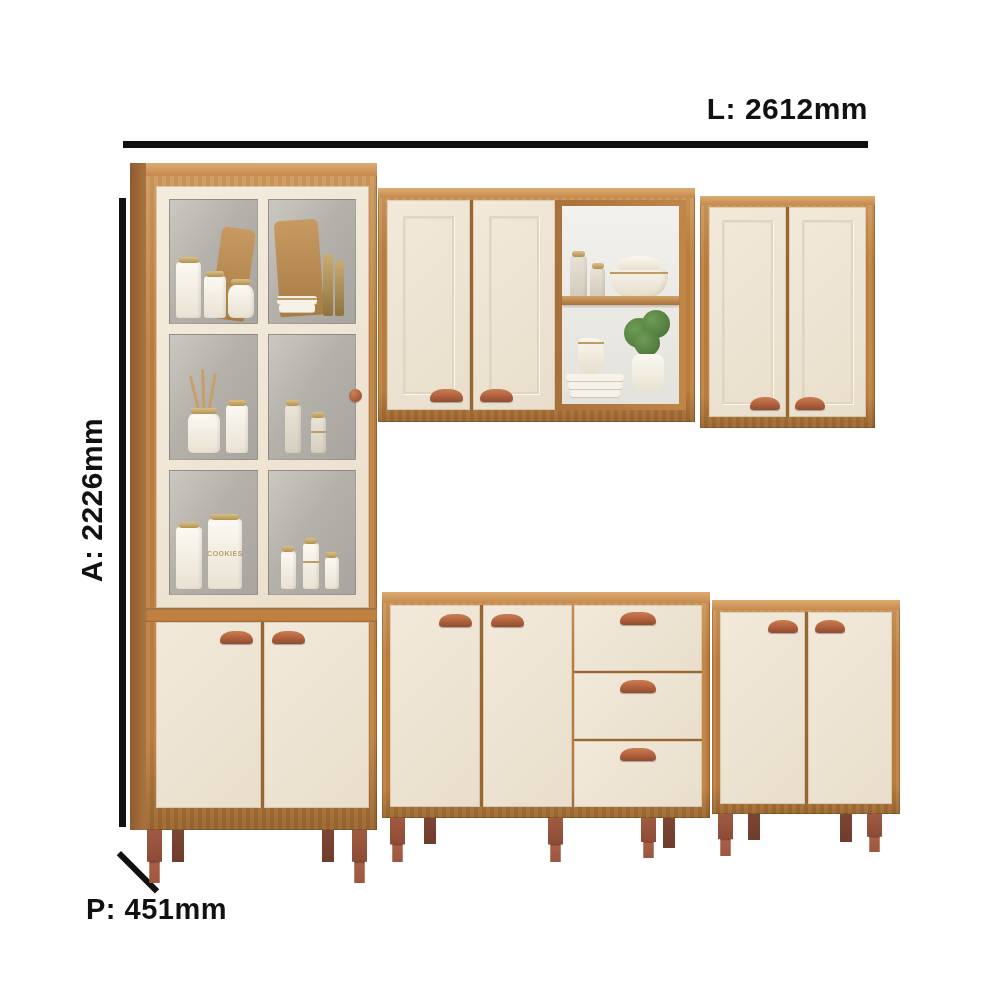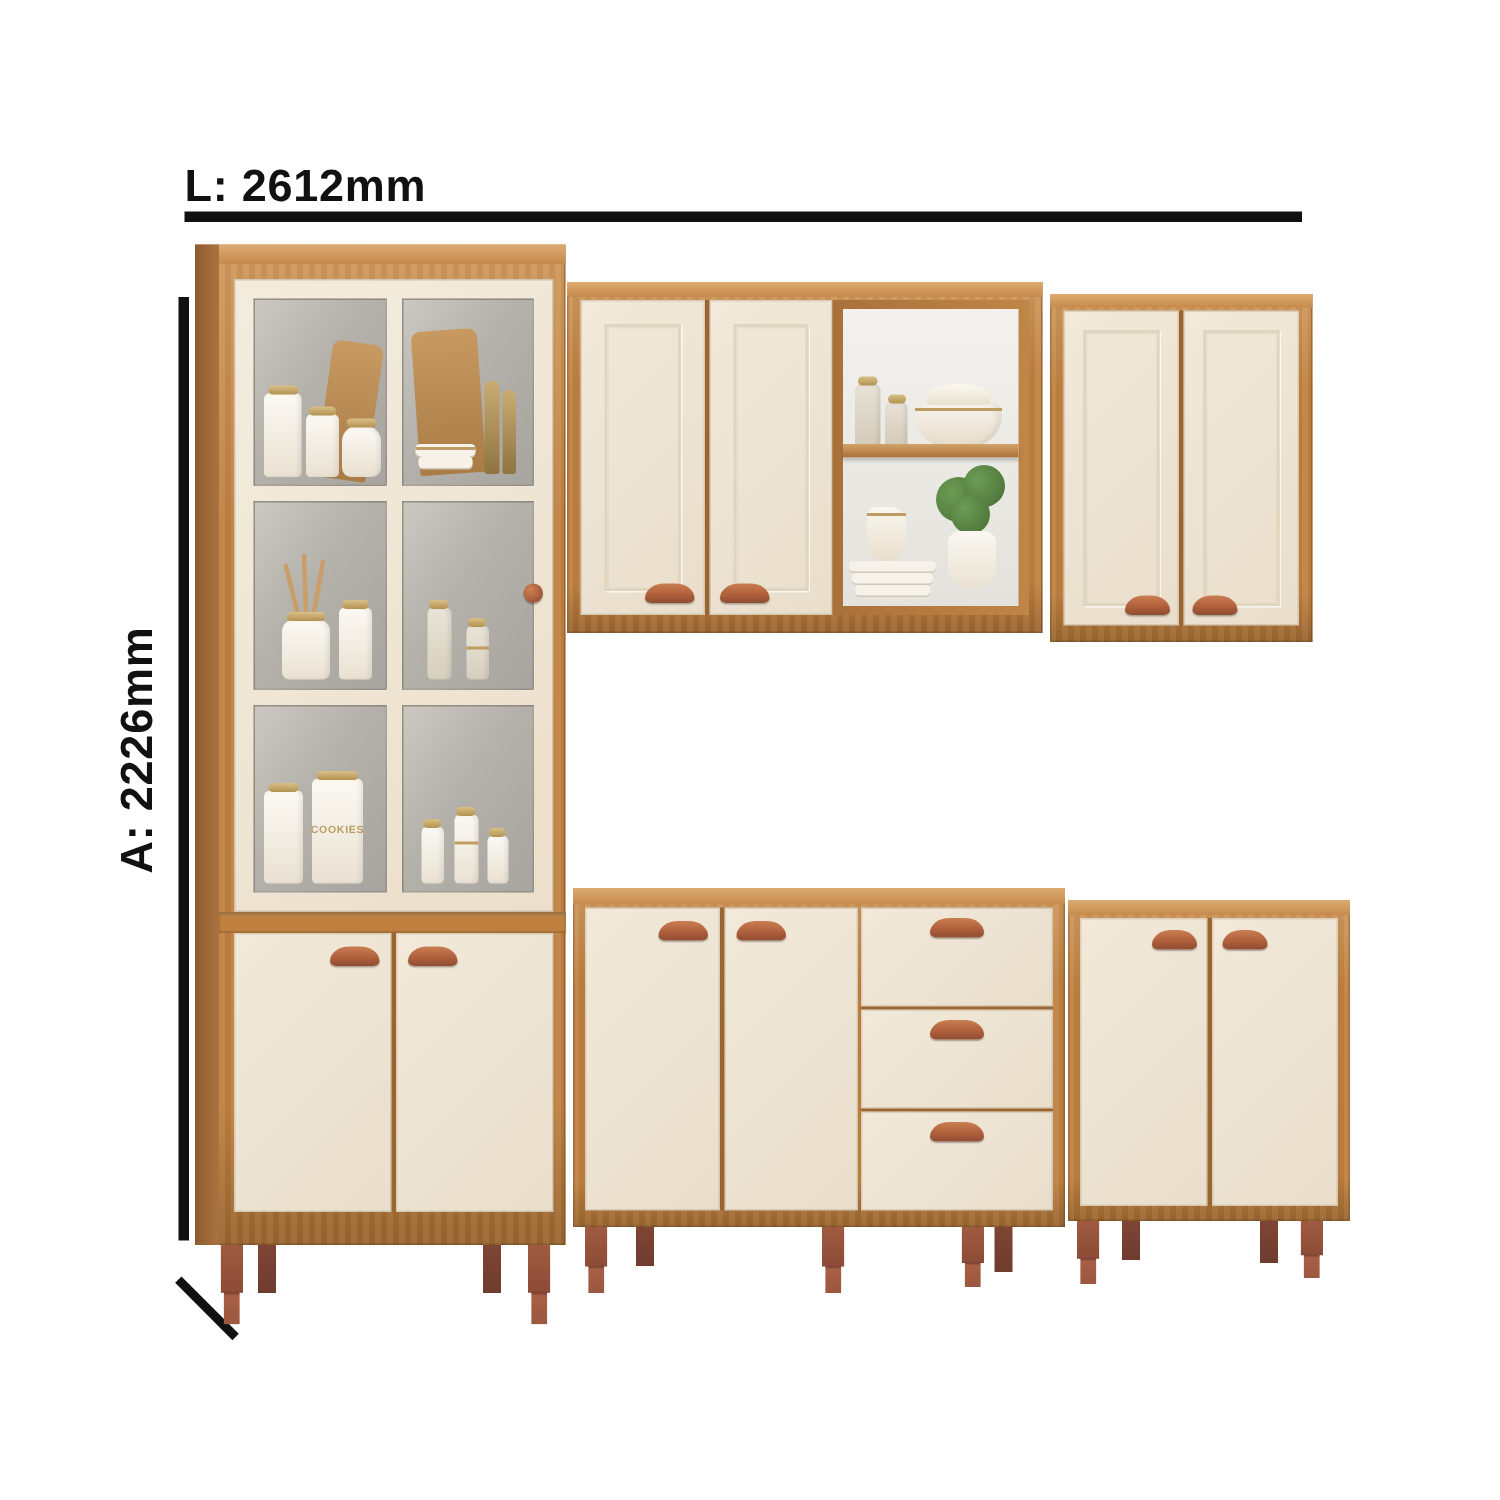--- a/index.html
+++ b/index.html
@@ -49,27 +49,28 @@
   .gold-band{position:absolute;height:2px;background:var(--gold,#bd9d63);}
   .leafy{position:absolute;border-radius:50%;background:radial-gradient(circle at 35% 35%,#6d9c55,#466d34);}
   .shelf-back{position:absolute;background:linear-gradient(180deg,#f2f1ed,#e4e2dc);}
   .shelfboard{position:absolute;background:linear-gradient(180deg,#d2a269,#aa7138);box-shadow:0 2px 2px rgba(0,0,0,.18);}
 </style>
 </head>
 <body>
 
 <div id="scene">
 
-  <div class="dim-label" style="left:123px;top:108px;width:745px;text-align:left;">L: 2612mm</div>
+  <div class="dim-label" style="left:123px;top:92px;width:745px;text-align:right;">L: 2612mm</div>
   <div class="dim-line" style="left:123px;top:141px;width:745px;height:7px;"></div>
 
   <div class="dim-line" style="left:119px;top:198px;width:7px;height:629px;"></div>
   <div class="dim-label" style="left:92px;top:500px;transform:translate(-50%,-50%) rotate(-90deg);">A: 2226mm</div>
 
   <div class="dim-line" style="left:121px;top:851px;width:54px;height:6px;transform-origin:0 0;transform:rotate(45deg);"></div>
+  <div class="dim-label" style="left:86px;top:893px;font-size:29px;">P: 451mm</div>
 
   <div class="cabinet wood" style="left:130px;top:163px;width:247px;height:667px;">
     <div class="grain"></div>
     <div class="sideface" style="width:16px;"></div>
     <div class="topface" style="left:16px;width:231px;height:13px;"></div>
 
     <div class="glassdoor" style="left:26px;top:23px;width:213px;height:422px;">
       <div class="panegrid">
         <div class="pane">
           <div class="board" style="left:46px;top:28px;width:34px;height:92px;transform:rotate(8deg);"></div>

